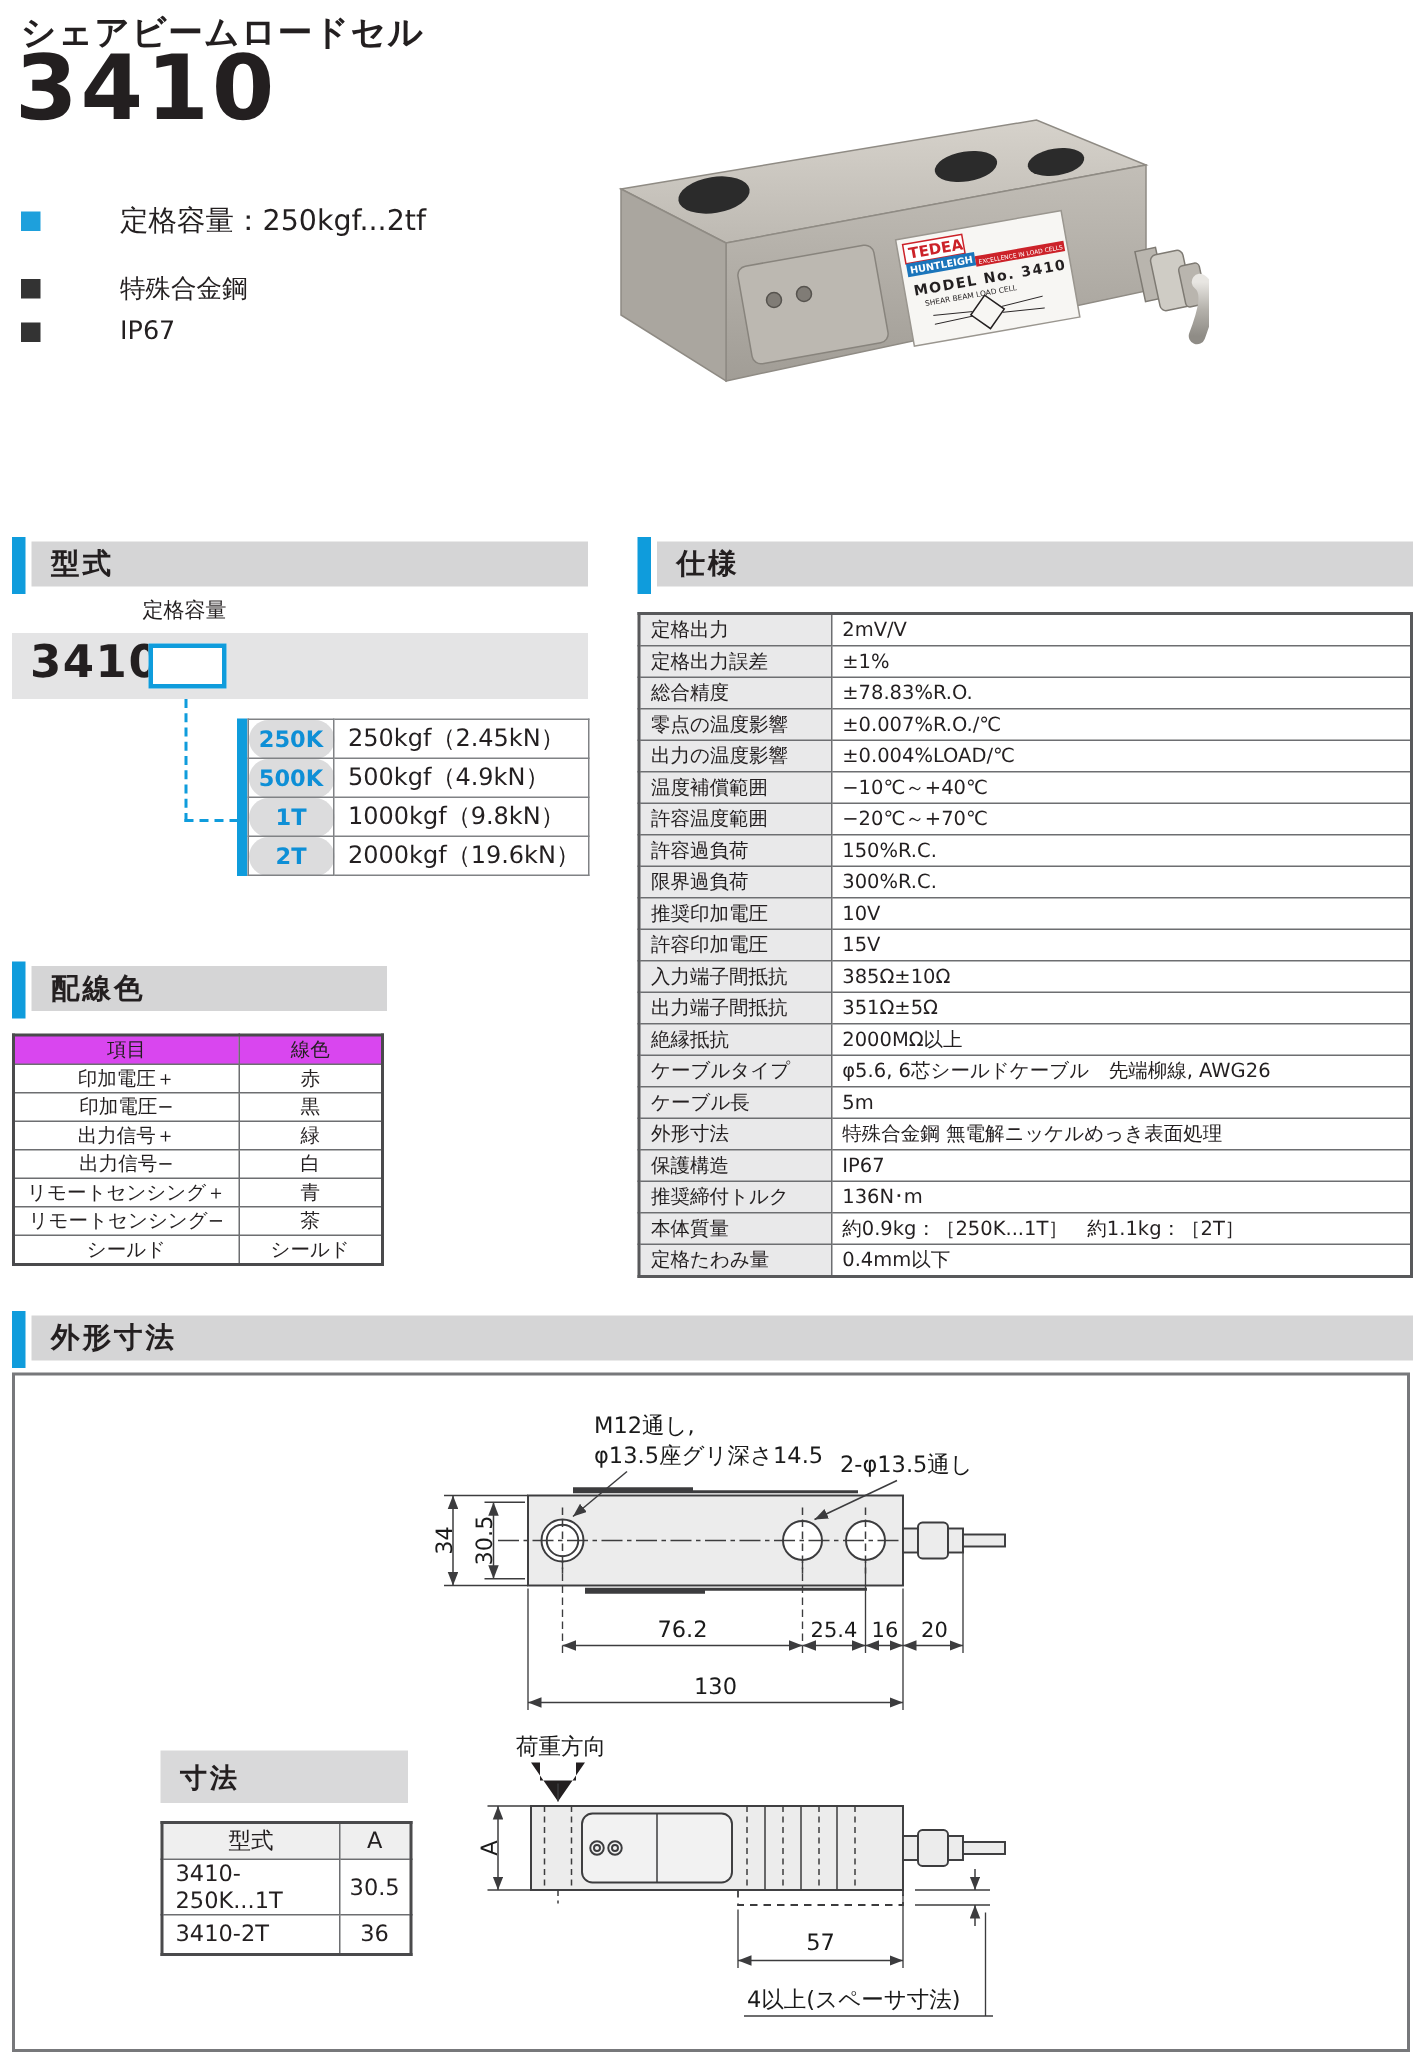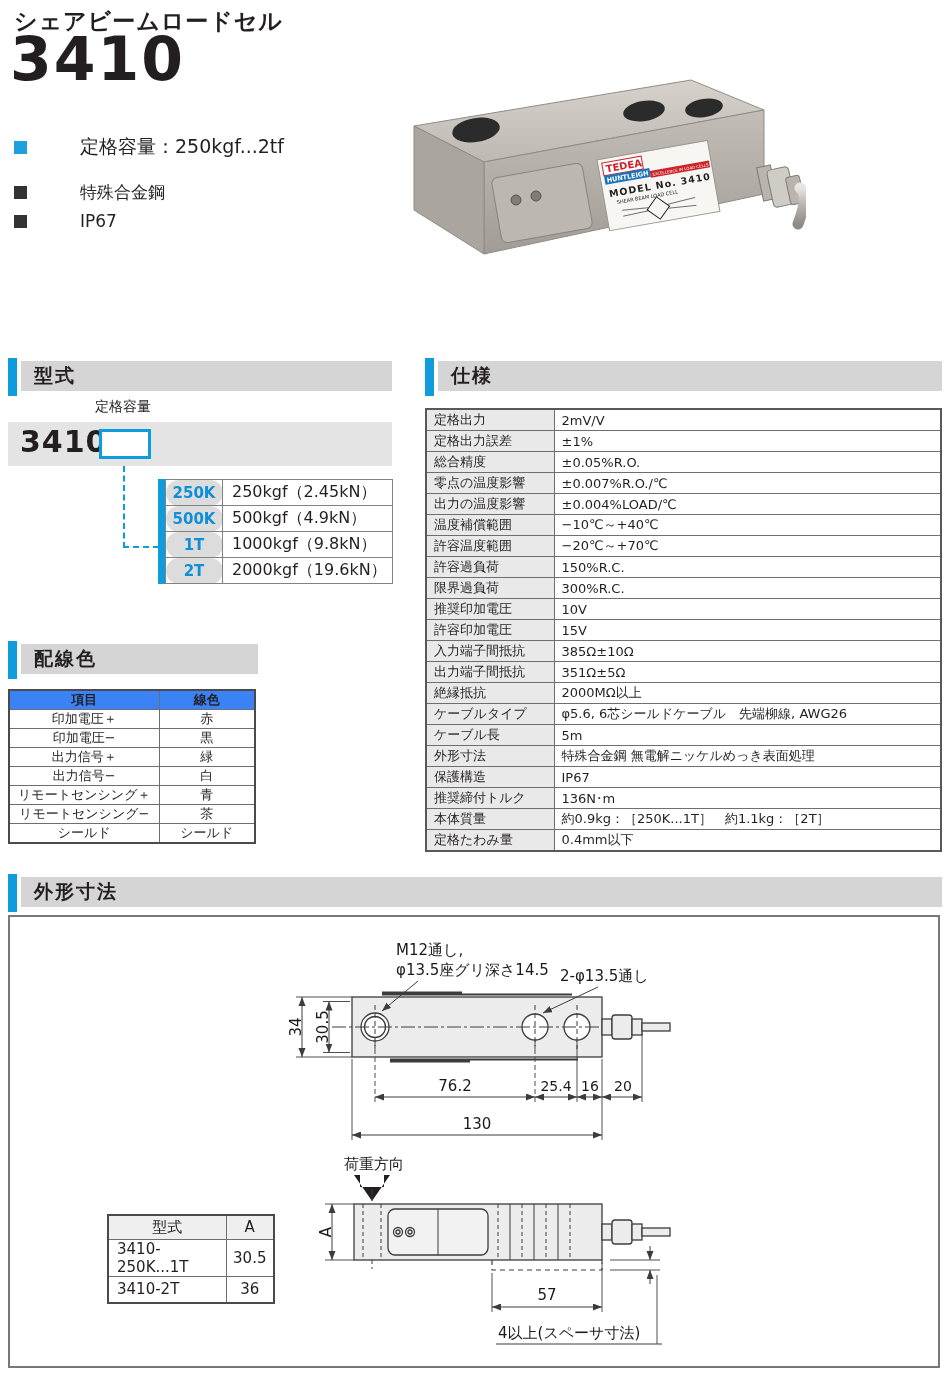--- a/index.html
+++ b/index.html
@@ -38,21 +38,21 @@
   
   .spec-table { left:425px; top:408px; border:2px solid #58595b; table-layout:fixed; }
   .spec-table td { border:1px solid #6d6e71; height:17px; font-size:13px; padding:1px 7px; white-space:nowrap; }
   .spec-table td:first-child { width:128px; background:#e9e9ea; }
   .spec-table td:last-child { width:387px; }
 
   
   .wire-table { left:8px; top:689px; border:2px solid #4a4a4c; }
   .wire-table th, .wire-table td { border:1px solid #6d6e71; height:16px; font-size:13px;
                                    text-align:center; font-weight:normal; }
-  .wire-table th { background:#3b82f6;font-weight:bold; }
+  .wire-table th { background:#d946ef; }
   .wire-table th:first-child, .wire-table td:first-child { width:150px; }
   .wire-table th:last-child, .wire-table td:last-child { width:96px; }
 
   
   .draw-box { left:8px; top:915px; width:932px; height:453px; border:2px solid #77787b; background:#fff; }
   .size-head { left:97px; top:250px; width:165px; height:35px; background:#d9d9da;
                display:flex; align-items:center; }
   .size-head span { font-size:18px; font-weight:bold; padding-left:13px; letter-spacing:2px; }
   .size-table { left:97px; top:297px; border:2px solid #4a4a4c; }
   .size-table th, .size-table td { border:1px solid #6d6e71; font-size:15px; font-weight:normal; text-align:center; }
@@ -183,21 +183,21 @@
       <tr>
         <td>定格出力</td>
         <td>2mV/V</td>
       </tr>
       <tr>
         <td>定格出力誤差</td>
         <td>±1%</td>
       </tr>
       <tr>
         <td>総合精度</td>
-        <td>±0.05%R.O.</td>
+        <td>±78.83%R.O.</td>
       </tr>
       <tr>
         <td>零点の温度影響</td>
         <td>±0.007%R.O./℃</td>
       </tr>
       <tr>
         <td>出力の温度影響</td>
         <td>±0.004%LOAD/℃</td>
       </tr>
       <tr>
@@ -429,20 +429,23 @@
       <text x="580" y="174" font-size="14" text-anchor="middle">16</text>
       <text x="613" y="174" font-size="14" text-anchor="middle">20</text>
       <text x="467" y="212" font-size="15" text-anchor="middle">130</text>
       <text x="334" y="252" font-size="15">荷重方向</text>
       <text x="316" y="320" font-size="15" text-anchor="middle" transform="rotate(-90 316 315)">A</text>
       <text x="537" y="383" font-size="15" text-anchor="middle">57</text>
       <text x="488" y="421" font-size="15">4以上(スペーサ寸法)</text>
     </g>
   </svg>
 
+  <div class="abs size-head">
+    <span>寸法</span>
+  </div>
   <table class="abs size-table">
     <thead>
       <tr>
         <th>型式</th>
         <th>A</th>
       </tr>
     </thead>
     <tbody>
         <tr>
           <td>3410-250K...1T</td>

